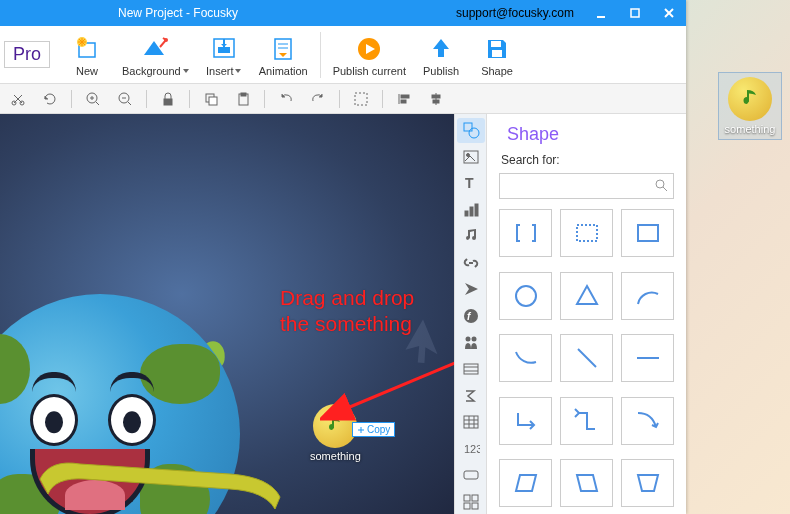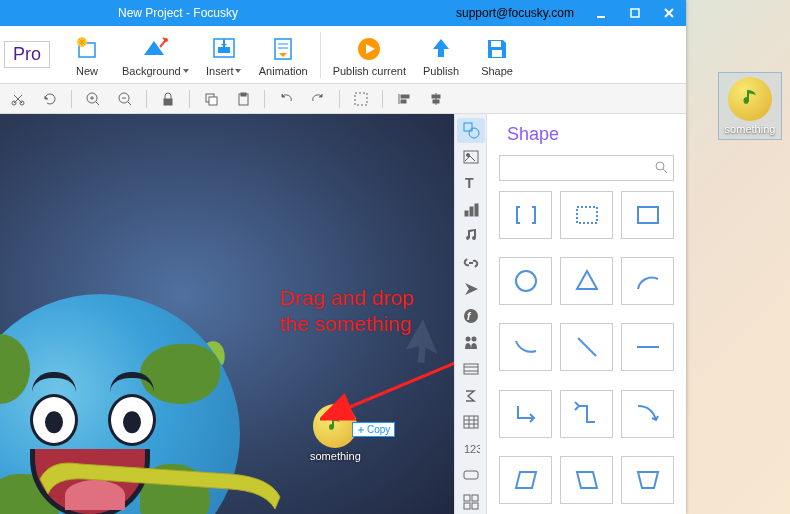--- a/index.html
+++ b/index.html
@@ -432,20 +432,21 @@
             <rect x="2" y="2" width="6" height="6"></rect>
             <rect x="10" y="2" width="6" height="6"></rect>
             <rect x="2" y="10" width="6" height="6"></rect>
             <rect x="10" y="10" width="6" height="6"></rect>
           </svg>
         </div>
     </div>
 
     <div class="shape-panel">
       <div class="shape-title">Shape</div>
+      <div class="shape-search-lbl">Search for:</div>
       <div class="shape-search">
         <input type="text" placeholder="" style="">
         <span class="mag"><svg width="14" height="14" stroke="#999" fill="none">
               <circle cx="6" cy="6" r="4"></circle>
               <line x1="9" y1="9" x2="13" y2="13"></line>
             </svg></span>
       </div>
       <div class="shape-grid">
         <div class="shape-cell">
             <svg width="32" height="32">

